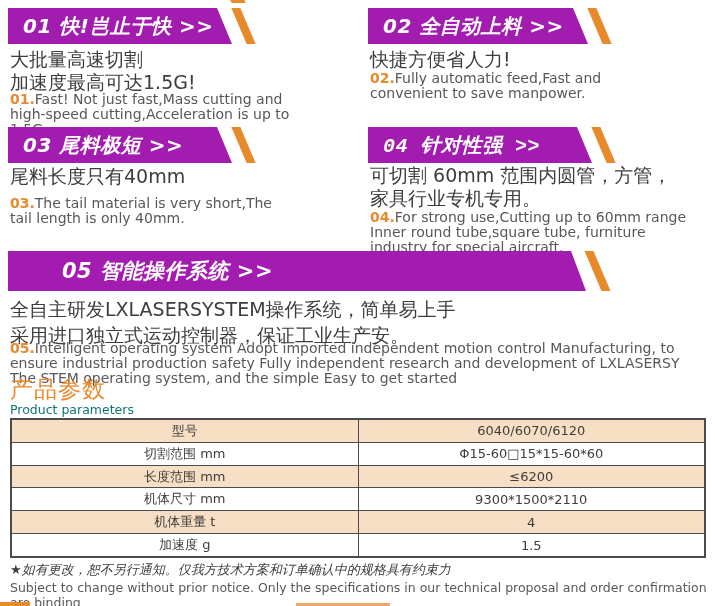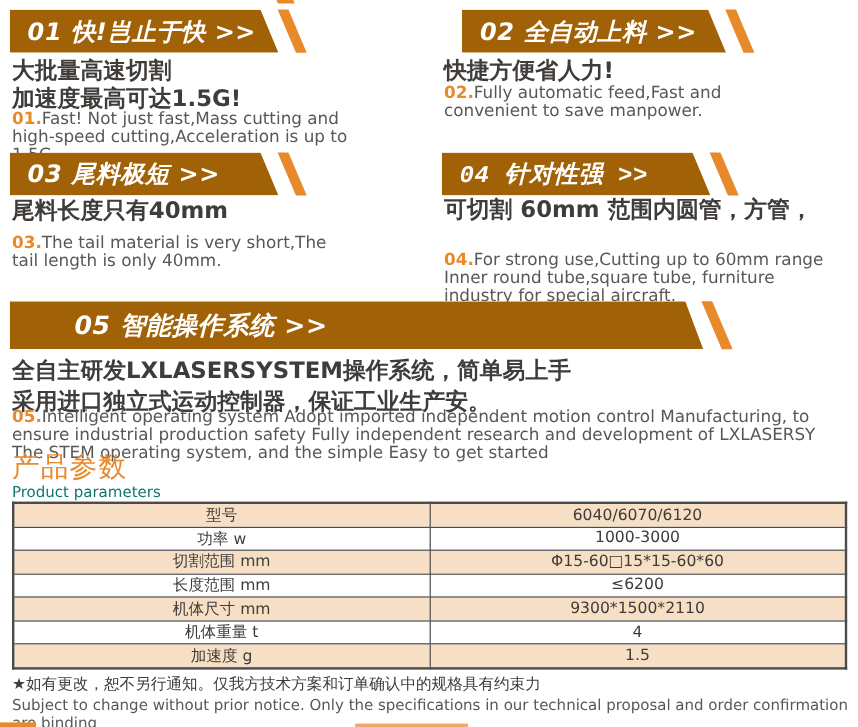--- a/index.html
+++ b/index.html
@@ -3,38 +3,38 @@
 <meta charset="utf-8">
 <style>
   html,body{margin:0;padding:0;background:#fff;}
   .page{
     position:relative;width:715px;height:606px;background:#ffffff;overflow:hidden;
     font-family:"DejaVu Sans","Liberation Sans",sans-serif;
   }
   
   .banner{position:absolute;height:36px;}
   .banner-main{
-    position:relative;height:100%;background:#a16207;
+    position:relative;height:100%;background:#a21caf;
     clip-path:polygon(0 0,calc(100% - 15px) 0,100% 100%,0 100%);
     display:flex;align-items:center;padding-left:15px;box-sizing:border-box;
   }
   .banner-title{
     color:#ffffff;font-weight:bold;font-style:italic;font-size:20px;
     letter-spacing:0.5px;white-space:nowrap;
   }
   .banner-stripe{
     position:absolute;top:0;right:-16px;width:9px;height:100%;
     background:#e8892c;transform:skewX(23deg);
   }
   .banner-05{height:40px;}
   .banner-05 .banner-title{font-size:21px;margin-left:39px;}
   
   .cn-text{
     position:absolute;font-size:19px;line-height:23px;color:#3f3c3a;
-    font-weight:700;white-space:nowrap;
+    font-weight:400;white-space:nowrap;
   }
   .cn-text-05{line-height:26px;}
   .en-text{
     position:absolute;margin:0;font-size:14px;line-height:15px;color:#595757;
   }
   .en-prefix{color:#e8892c;font-weight:bold;}
   
   .param-heading{position:absolute;left:10px;top:374px;margin:0;font-size:23px;
     font-weight:normal;color:#e8892c;letter-spacing:1px;}
   .param-sub{position:absolute;left:10px;top:402px;margin:0;font-size:12.5px;color:#0f766e;}
@@ -44,21 +44,21 @@
     border-collapse:collapse;table-layout:fixed;font-size:13px;color:#3f3c3a;
     border:2px solid #4b4b4b;
   }
   .spec-table td{
     border:1px solid #4b4b4b;text-align:center;vertical-align:middle;
     height:18px;padding:0;
   }
   .spec-table tr:nth-child(odd) td{background:#f6dfc5;}
   .spec-table tr:nth-child(even) td{background:#ffffff;}
   
-  .footer-cn{position:absolute;left:10px;top:561px;margin:0;font-size:13px;color:#3f3c3a;}
+  .footer-cn{position:absolute;left:10px;top:561px;margin:0;font-size:13px;color:#3f3c3a;font-style:italic;}
   .footer-en{position:absolute;left:10px;top:580px;margin:0;font-size:12.5px;color:#595757;}
   
   .frag{position:absolute;background:#e8892c;}
   .frag-top{left:231px;top:0;width:14px;height:3px;transform:skewX(23deg);}
   .frag-bottom-left{left:0;top:602px;width:30px;height:4px;}
   .frag-bottom-center{left:296px;top:603px;width:94px;height:3px;background:#efa86b;}
 </style>
 </head>
 <body>
 
@@ -71,21 +71,21 @@
       <span class="banner-title">01 快!岂止于快 &gt;&gt;</span>
     </div>
     <div class="banner-stripe"></div>
   </div>
   <div class="cn-text" style="left:10px;top:48px;">
     <div>大批量高速切割</div>
     <div>加速度最高可达1.5G!</div>
   </div>
   <p class="en-text" style="left:10px;top:92px;width:300px;"><span class="en-prefix">01.</span><span>Fast! Not just fast,Mass cutting and high-speed cutting,Acceleration is up to 1.5G</span></p>
 
-  <div class="banner" style="left:385px;top:8px;width:220px;">
+  <div class="banner" style="left:368px;top:8px;width:220px;">
     <div class="banner-main">
       <span class="banner-title">02 全自动上料 &gt;&gt;</span>
     </div>
     <div class="banner-stripe"></div>
   </div>
   <div class="cn-text" style="left:370px;top:48px;text-align:right;">
     <div>快捷方便省人力!</div>
   </div>
   <p class="en-text" style="left:370px;top:71px;width:295px;"><span class="en-prefix">02.</span><span>Fully automatic feed,Fast and convenient to save manpower.</span></p>
 
@@ -101,20 +101,21 @@
   <p class="en-text" style="left:10px;top:196px;width:268px;"><span class="en-prefix">03.</span><span>The tail material is very short,The tail length is only 40mm.</span></p>
 
   <div class="banner" style="left:368px;top:127px;width:224px;font-family:Liberation Mono, monospace;">
     <div class="banner-main">
       <span class="banner-title">04 针对性强 &gt;&gt;</span>
     </div>
     <div class="banner-stripe"></div>
   </div>
   <div class="cn-text" style="left:370px;top:164px;">
     <div>可切割 60mm 范围内圆管，方管，</div>
+    <div>家具行业专机专用。</div>
   </div>
   <p class="en-text" style="left:370px;top:210px;width:335px;"><span class="en-prefix">04.</span><span>For strong use,Cutting up to 60mm range Inner round tube,square tube, furniture industry for special aircraft.</span></p>
 
   <div class="banner banner-05" style="left:8px;top:251px;width:578px;">
     <div class="banner-main">
       <span class="banner-title">05 智能操作系统 &gt;&gt;</span>
     </div>
     <div class="banner-stripe"></div>
   </div>
   <div class="cn-text cn-text-05" style="left:10px;top:296px;">
@@ -124,24 +125,20 @@
   <p class="en-text" style="left:10px;top:341px;width:692px;"><span class="en-prefix">05.</span><span>Intelligent operating system Adopt imported independent motion control Manufacturing, to ensure industrial production safety Fully independent research and development of LXLASERSY The STEM operating system, and the simple Easy to get started</span></p>
 
   <h2 class="param-heading">产品参数</h2>
   <p class="param-sub">Product parameters</p>
 
   <table class="spec-table">
     <tbody>
       <tr>
         <td>型号</td>
         <td>6040/6070/6120</td>
-      </tr>
-      <tr>
-        <td>功率 w</td>
-        <td>1000-3000</td>
       </tr>
       <tr>
         <td>切割范围 mm</td>
         <td>Φ15-60□15*15-60*60</td>
       </tr>
       <tr>
         <td>长度范围 mm</td>
         <td>≤6200</td>
       </tr>
       <tr>

